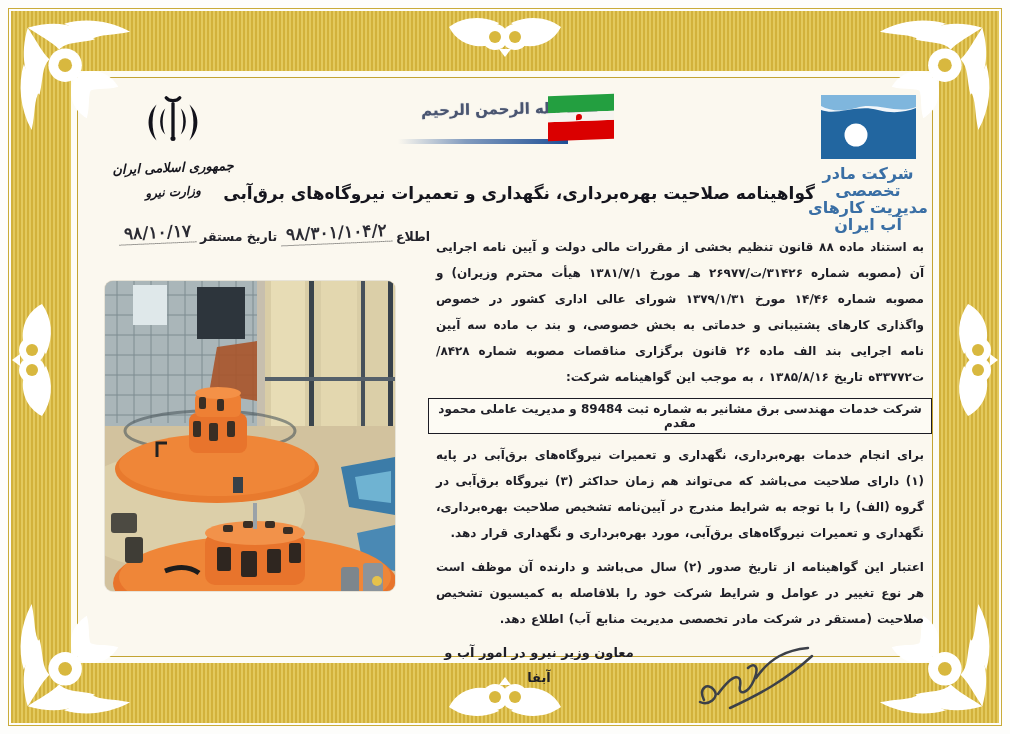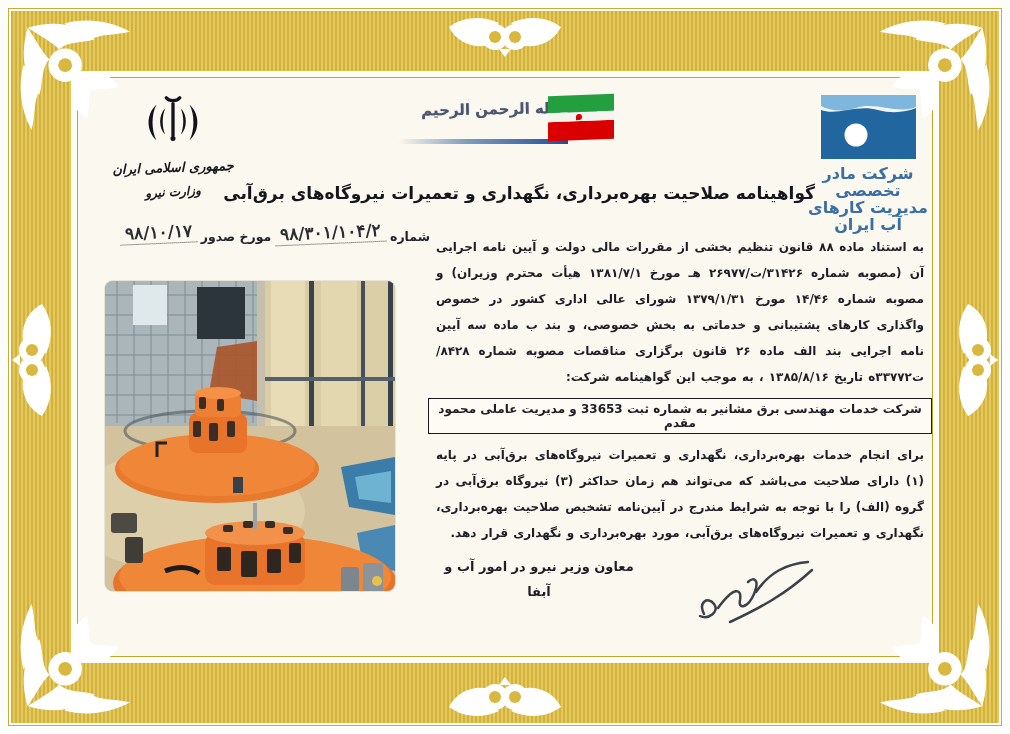--- a/index.html
+++ b/index.html
@@ -202,23 +202,23 @@
     </svg>
     <div class="logo-caption">
       <div>شرکت مادر تخصصی</div>
       <div>مدیریت کارهای آب ایران</div>
     </div>
   </div>
 
   <div class="title">گواهینامه صلاحیت بهره‌برداری، نگهداری و تعمیرات نیروگاه‌های برق‌آبی</div>
 
   <div class="serial">
-    <span>شماره</span>
+    <span>اطلاع</span>
     <span class="hand">۹۸/۳۰۱/۱۰۴/۲</span>
-    <span>مورخ صدور</span>
+    <span>تاریخ مستقر</span>
     <span class="hand">۹۸/۱۰/۱۷</span>
   </div>
 
   <div class="photo">
     <svg width="290" height="310" viewBox="0 0 290 310">
       <rect width="290" height="310" fill="#cfc3a2"></rect>
       <rect x="0" y="0" width="290" height="150" fill="#c7bfae"></rect>
       <rect x="0" y="0" width="152" height="145" fill="#aab6b9"></rect>
       <g stroke="#5b6a70" stroke-width="1" opacity="0.55">
         <path d="M12,0V142M29,0V142M46,0V142M63,0V142M80,0V142M97,0V142M114,0V142M131,0V142M148,0V142"></path>
@@ -281,22 +281,23 @@
       <rect x="6" y="232" width="26" height="20" rx="3" fill="#4c4a42"></rect>
       <rect x="20" y="256" width="18" height="26" rx="3" fill="#3f3d36"></rect>
       <rect x="236" y="286" width="18" height="26" rx="3" fill="#7d868d"></rect>
       <rect x="258" y="282" width="20" height="30" rx="3" fill="#8b949b"></rect>
       <circle cx="272" cy="300" r="5" fill="#e6c24a"></circle>
     </svg>
   </div>
 
   <div class="column">
     <p class="para">به استناد ماده ۸۸ قانون تنظیم بخشی از مقررات مالی دولت و آیین نامه اجرایی آن (مصوبه شماره ۳۱۴۲۶/ت/۲۶۹۷۷ هـ مورخ ۱۳۸۱/۷/۱ هیأت محترم وزیران) و مصوبه شماره ۱۴/۴۶ مورخ ۱۳۷۹/۱/۳۱ شورای عالی اداری کشور در خصوص واگذاری کارهای پشتیبانی و خدماتی به بخش خصوصی، و بند ب ماده سه آیین نامه اجرایی بند الف ماده ۲۶ قانون برگزاری مناقصات مصوبه شماره ۸۴۲۸/ت۳۳۷۷۲ه تاریخ ۱۳۸۵/۸/۱۶ ، به موجب این گواهینامه شرکت:</p>
-    <div class="company-box">شرکت خدمات مهندسی برق مشانیر به شماره ثبت 33653 و مدیریت عاملی محمود مقدم</div>
+    <div class="company-box">شرکت خدمات مهندسی برق مشانیر به شماره ثبت 89484 و مدیریت عاملی محمود مقدم</div>
     <p class="para">برای انجام خدمات بهره‌برداری، نگهداری و تعمیرات نیروگاه‌های برق‌آبی در پایه (۱) دارای صلاحیت می‌باشد که می‌تواند هم زمان حداکثر (۳) نیروگاه برق‌آبی در گروه (الف) را با توجه به شرایط مندرج در آیین‌نامه تشخیص صلاحیت بهره‌برداری، نگهداری و تعمیرات نیروگاه‌های برق‌آبی، مورد بهره‌برداری و نگهداری قرار دهد.</p>
+    <p class="para">اعتبار این گواهینامه از تاریخ صدور (۲) سال می‌باشد و دارنده آن موظف است هر نوع تغییر در عوامل و شرایط شرکت خود را بلافاصله به کمیسیون تشخیص صلاحیت (مستقر در شرکت مادر تخصصی مدیریت منابع آب) اطلاع دهد.</p>
     <div class="sig-row">
       <div class="sig-names">
         <div>معاون وزیر نیرو در امور آب و آبفا</div>
       </div>
       <svg class="sig-scribble" width="130" height="90" viewBox="0 0 130 90">
         <path d="M14,72 C8,60 18,54 24,62 C30,70 18,78 10,74 M28,66 C44,44 52,46 50,58 C48,68 58,66 64,52 C70,38 64,34 58,40 M66,50 C80,30 96,22 118,20 M40,80 C70,66 96,52 122,28" stroke="#3c4048" stroke-width="2.5" fill="none" stroke-linecap="round"></path>
       </svg>
     </div>
   </div>
 

